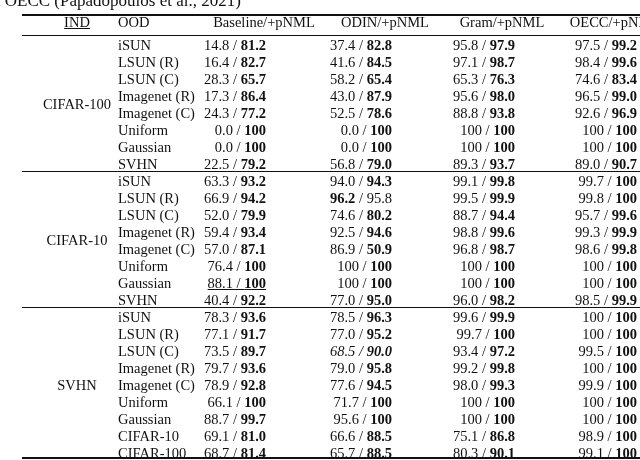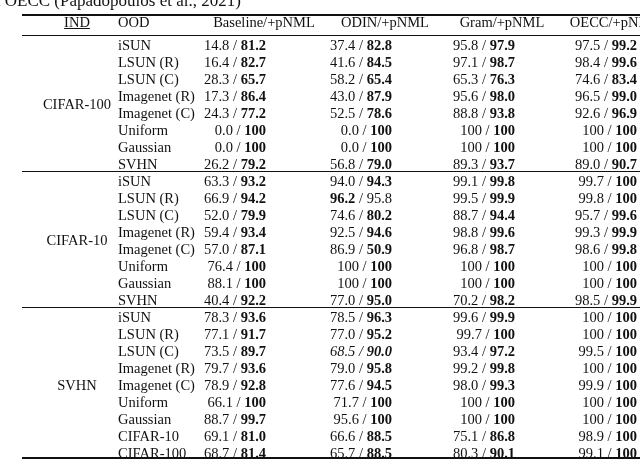--- a/index.html
+++ b/index.html
@@ -81,21 +81,21 @@
     </div>
     <div class="row" style="top: 139px;">
       <span class="cell ood">Gaussian</span>
       <span class="cell" style="right: 374px;"><span>0.0</span><span> / </span><b>100</b></span>
       <span class="cell" style="right: 248px;"><span>0.0</span><span> / </span><b>100</b></span>
       <span class="cell" style="right: 125px;"><span>100</span><span> / </span><b>100</b></span>
       <span class="cell" style="right: 3px;"><span>100</span><span> / </span><b>100</b></span>
     </div>
     <div class="row" style="top: 156px;">
       <span class="cell ood">SVHN</span>
-      <span class="cell" style="right: 374px;"><span>26.2</span><span> / </span><b>79.2</b></span>
+      <span class="cell" style="right: 374px;"><span>22.5</span><span> / </span><b>79.2</b></span>
       <span class="cell" style="right: 248px;"><span>56.8</span><span> / </span><b>79.0</b></span>
       <span class="cell" style="right: 125px;"><span>89.3</span><span> / </span><b>93.7</b></span>
       <span class="cell" style="right: 3px;"><span>89.0</span><span> / </span><b>90.7</b></span>
     </div>
     <div class="rule thin" style="top: 171px;"></div>
     <div class="group-label" style="top: 232px; line-height: 17px;">CIFAR-10</div>
     <div class="row" style="top: 173px;">
       <span class="cell ood">iSUN</span>
       <span class="cell" style="right: 374px;"><span>63.3</span><span> / </span><b>93.2</b></span>
       <span class="cell" style="right: 248px;"><span>94.0</span><span> / </span><b>94.3</b></span>
@@ -132,30 +132,30 @@
     </div>
     <div class="row" style="top: 258px;">
       <span class="cell ood">Uniform</span>
       <span class="cell" style="right: 374px;"><span>76.4</span><span> / </span><b>100</b></span>
       <span class="cell" style="right: 248px;"><span>100</span><span> / </span><b>100</b></span>
       <span class="cell" style="right: 125px;"><span>100</span><span> / </span><b>100</b></span>
       <span class="cell" style="right: 3px;"><span>100</span><span> / </span><b>100</b></span>
     </div>
     <div class="row" style="top: 275px;">
       <span class="cell ood">Gaussian</span>
-      <span class="cell" style="right: 374px;"><span>88.1</span><span> / </span><b>100</b></span>
+      <span class="cell" style="right: 374px; text-decoration: underline;"><span>88.1</span><span> / </span><b>100</b></span>
       <span class="cell" style="right: 248px;"><span>100</span><span> / </span><b>100</b></span>
       <span class="cell" style="right: 125px;"><span>100</span><span> / </span><b>100</b></span>
       <span class="cell" style="right: 3px;"><span>100</span><span> / </span><b>100</b></span>
     </div>
     <div class="row" style="top: 292px;">
       <span class="cell ood">SVHN</span>
       <span class="cell" style="right: 374px;"><span>40.4</span><span> / </span><b>92.2</b></span>
       <span class="cell" style="right: 248px;"><span>77.0</span><span> / </span><b>95.0</b></span>
-      <span class="cell" style="right: 125px;"><span>70.2</span><span> / </span><b>98.2</b></span>
+      <span class="cell" style="right: 125px;"><span>96.0</span><span> / </span><b>98.2</b></span>
       <span class="cell" style="right: 3px;"><span>98.5</span><span> / </span><b>99.9</b></span>
     </div>
     <div class="rule thin" style="top: 307px;"></div>
     <div class="group-label" style="top: 376.5px; line-height: 17px;">SVHN</div>
     <div class="row" style="top: 309px;">
       <span class="cell ood">iSUN</span>
       <span class="cell" style="right: 374px;"><span>78.3</span><span> / </span><b>93.6</b></span>
       <span class="cell" style="right: 248px;"><span>78.5</span><span> / </span><b>96.3</b></span>
       <span class="cell" style="right: 125px;"><span>99.6</span><span> / </span><b>99.9</b></span>
       <span class="cell" style="right: 3px;"><span>100</span><span> / </span><b>100</b></span>

